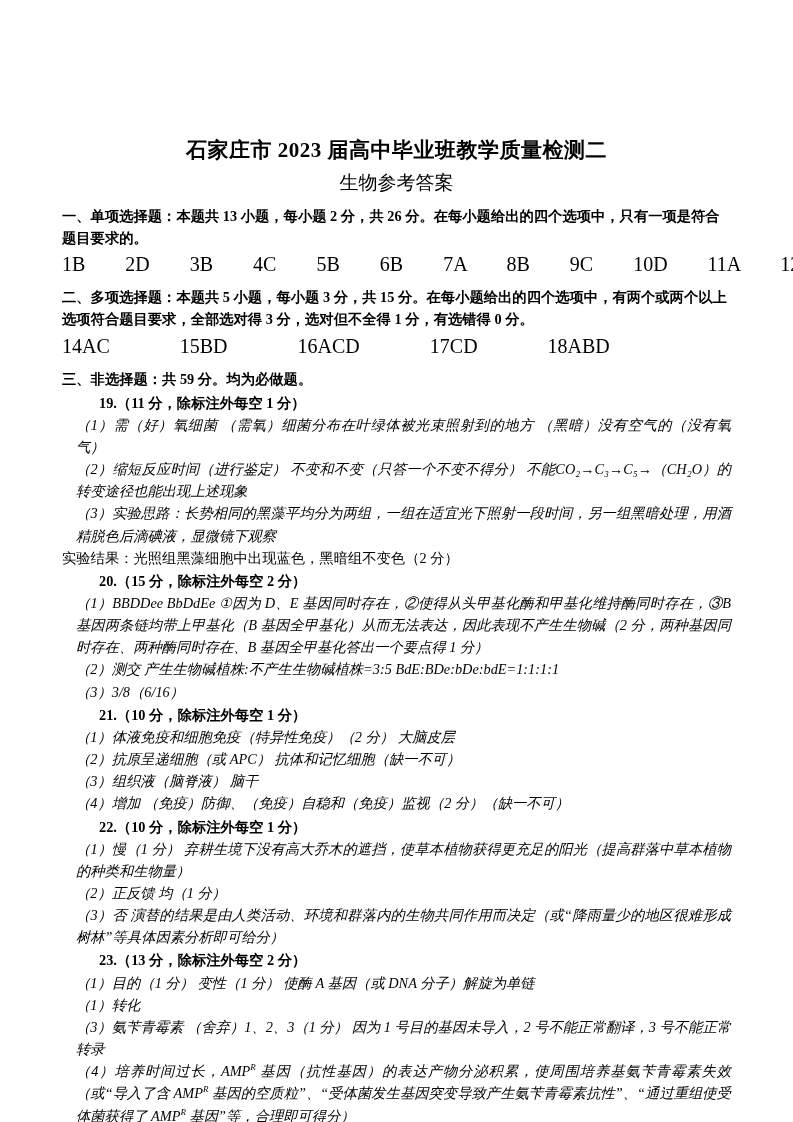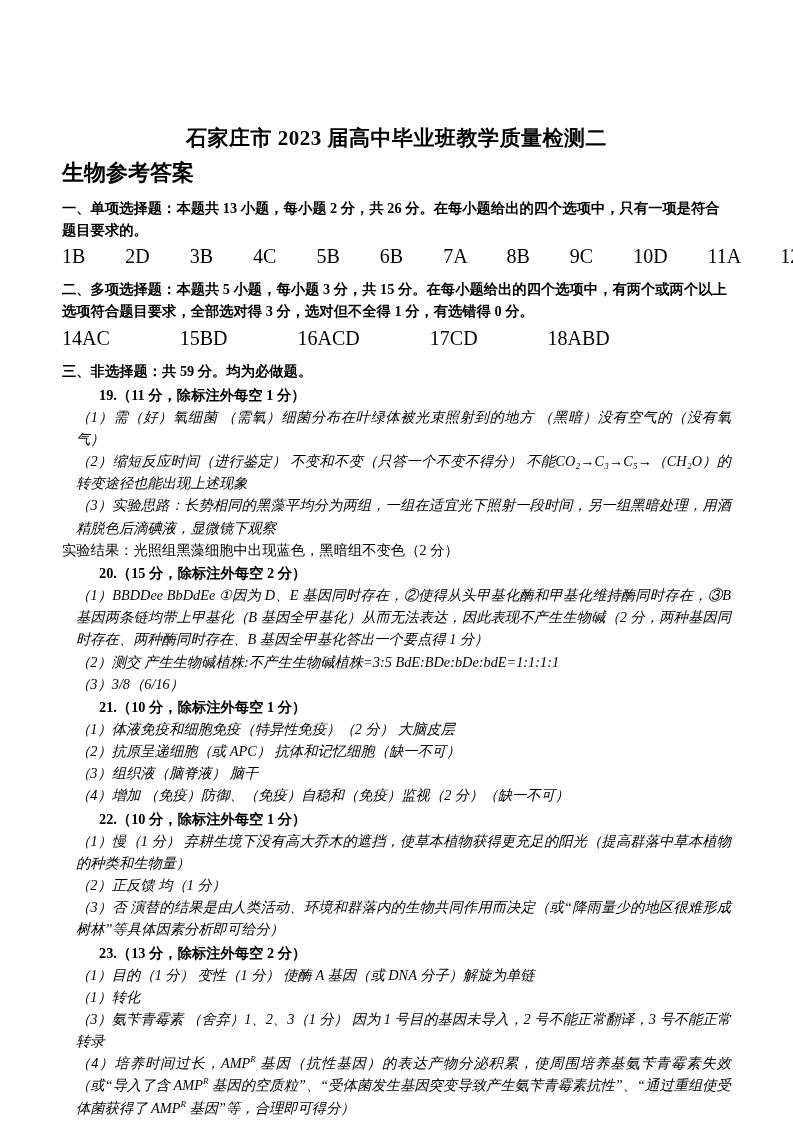--- a/index.html
+++ b/index.html
@@ -9,37 +9,38 @@
   }
   body {
     width: 793px;
     height: 1122px;
     position: relative;
     font-family: "Liberation Serif", "DejaVu Serif", serif;
     color: #000000;
   }
   .page {
     position: absolute;
-    left: 0; top: 4px;
+    left: 0; top: 16px;
     width: 793px;
     height: 986px;
     box-sizing: border-box;
     padding: 120px 62px 0 62px;
   }
   .title {
     text-align: center;
     font-size: 21px;
     font-weight: bold;
     letter-spacing: 0.5px;
     margin: 0 0 6px 0;
     line-height: 1.35;
   }
   .subtitle {
-    font-size: 22px;
-    font-weight: bold;
+    text-align: center;
+    font-size: 19px;
+    font-weight: normal;
     margin: 0 0 10px 0;
     line-height: 1.35;
   }
   .section-head {
     font-weight: bold;
     font-size: 14.3px;
     line-height: 1.52;
     margin-top: 8px;
   }
   .ansrow {

